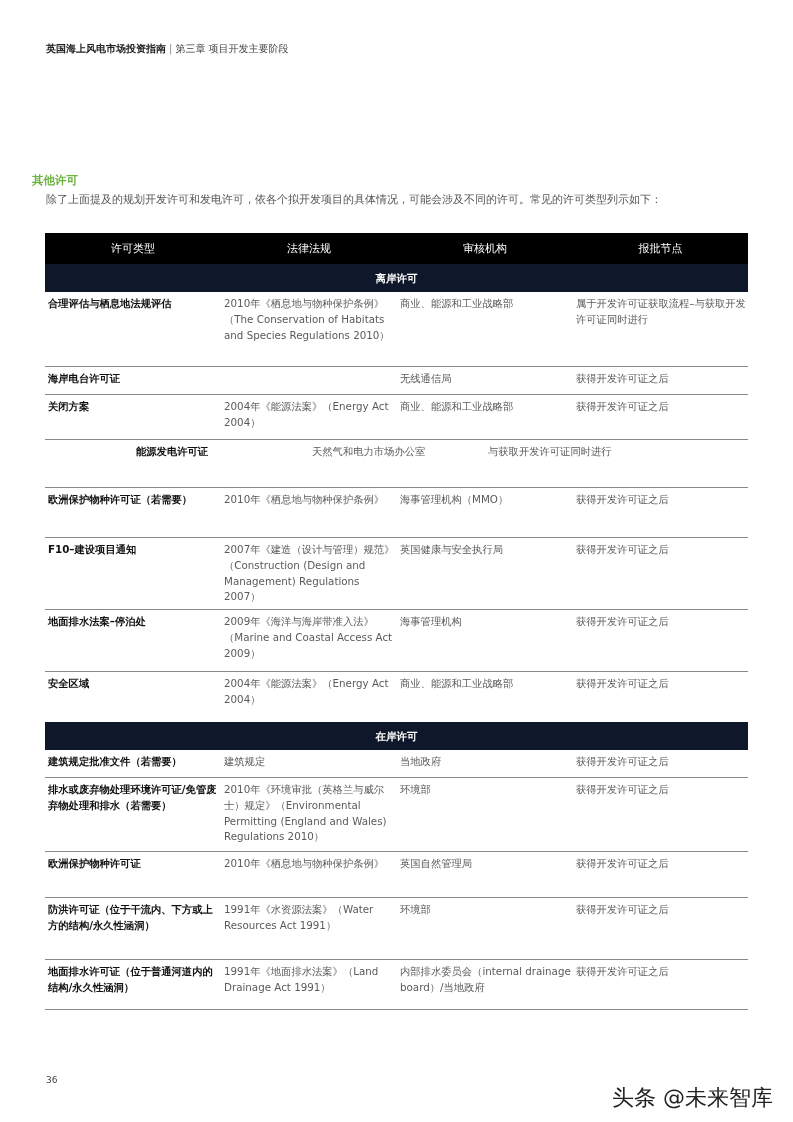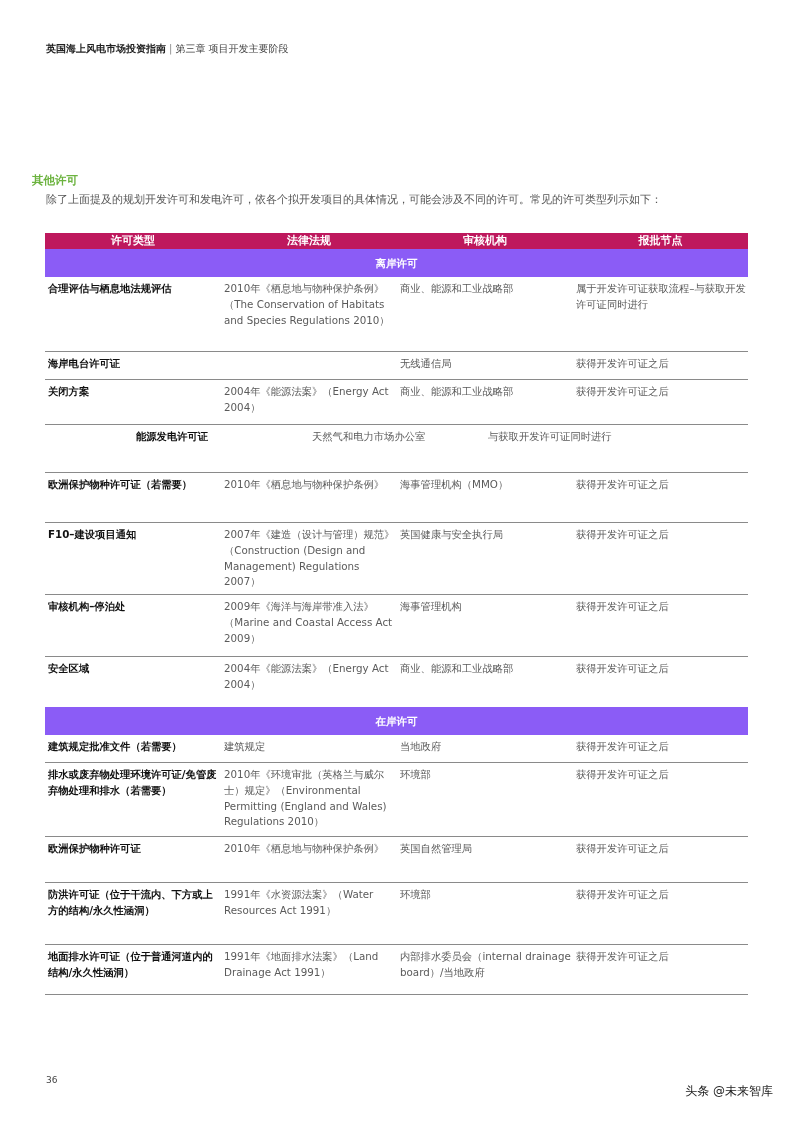--- a/index.html
+++ b/index.html
@@ -22,45 +22,45 @@
   }
   .intro {
     position: absolute; left: 46px; top: 192px; font-size: 11px; color: #555; white-space: nowrap;
   }
 
   .table {
     position: absolute; left: 45px; top: 233px; width: 703px;
     font-size: 10.3px; line-height: 15.8px;
   }
   .thead {
-    display: flex; background: #be185d; height: 16px; align-items: center;
-    color: #fff; font-weight: bold; font-size: 11px;
+    display: flex; background: #000000; height: 31px; align-items: center;
+    color: #fff; font-weight: normal; font-size: 11px;
   }
   .thead div { text-align: center; }
   .c1 { width: 176px; padding-left: 3px; box-sizing: border-box; }
   .c2 { width: 176px; padding-left: 3px; box-sizing: border-box; }
   .c3 { width: 176px; padding-left: 3px; box-sizing: border-box; }
   .c4 { width: 175px; padding-left: 3px; box-sizing: border-box; }
   .thead .c1, .thead .c2, .thead .c3, .thead .c4 { padding-left: 0; }
 
   .group {
-    background: #8b5cf6; color: #fff; font-weight: bold; text-align: center;
+    background: #0f172a; color: #fff; font-weight: bold; text-align: center;
     height: 28px; line-height: 28px; font-size: 10.5px;
   }
   .row {
     display: flex; border-bottom: 1.5px solid #8a8a8a; box-sizing: border-box;
     padding-top: 4px;
     justify-content: center;
   }
   .row .c1 { font-weight: bold; color: #111; }
   .row .c2, .row .c3, .row .c4 { color: #5a5a5a; }
 
   .page-number { position: absolute; left: 46px; top: 1075px; font-size: 9px; color: #444; }
   .watermark {
-    position: absolute; right: 20px; top: 1083px; font-size: 12px; color: #222;
+    position: absolute; right: 20px; top: 1083px; font-size: 22px; color: #222;
   }
 </style>
 </head>
 <body>
 
 <div class="running-header">
   <span class="doc">英国海上风电市场投资指南</span><span class="sep">|</span><span class="chap">第三章 项目开发主要阶段</span>
 </div>
 
 <div class="section-title">其他许可</div>
@@ -105,21 +105,21 @@
     <div class="c3">海事管理机构（MMO）</div>
     <div class="c4">获得开发许可证之后</div>
   </div>
   <div class="row" style="height:72px">
     <div class="c1">F10–建设项目通知</div>
     <div class="c2">2007年《建造（设计与管理）规范》（Construction (Design and Management) Regulations 2007）</div>
     <div class="c3">英国健康与安全执行局</div>
     <div class="c4">获得开发许可证之后</div>
   </div>
   <div class="row" style="height:62px">
-    <div class="c1">审核机构–停泊处</div>
+    <div class="c1">地面排水法案–停泊处</div>
     <div class="c2">2009年《海洋与海岸带准入法》（Marine and Coastal Access Act 2009）</div>
     <div class="c3">海事管理机构</div>
     <div class="c4">获得开发许可证之后</div>
   </div>
   <div class="row" style="height:50px; border-bottom:none">
     <div class="c1">安全区域</div>
     <div class="c2">2004年《能源法案》（Energy Act 2004）</div>
     <div class="c3">商业、能源和工业战略部</div>
     <div class="c4">获得开发许可证之后</div>
   </div>

